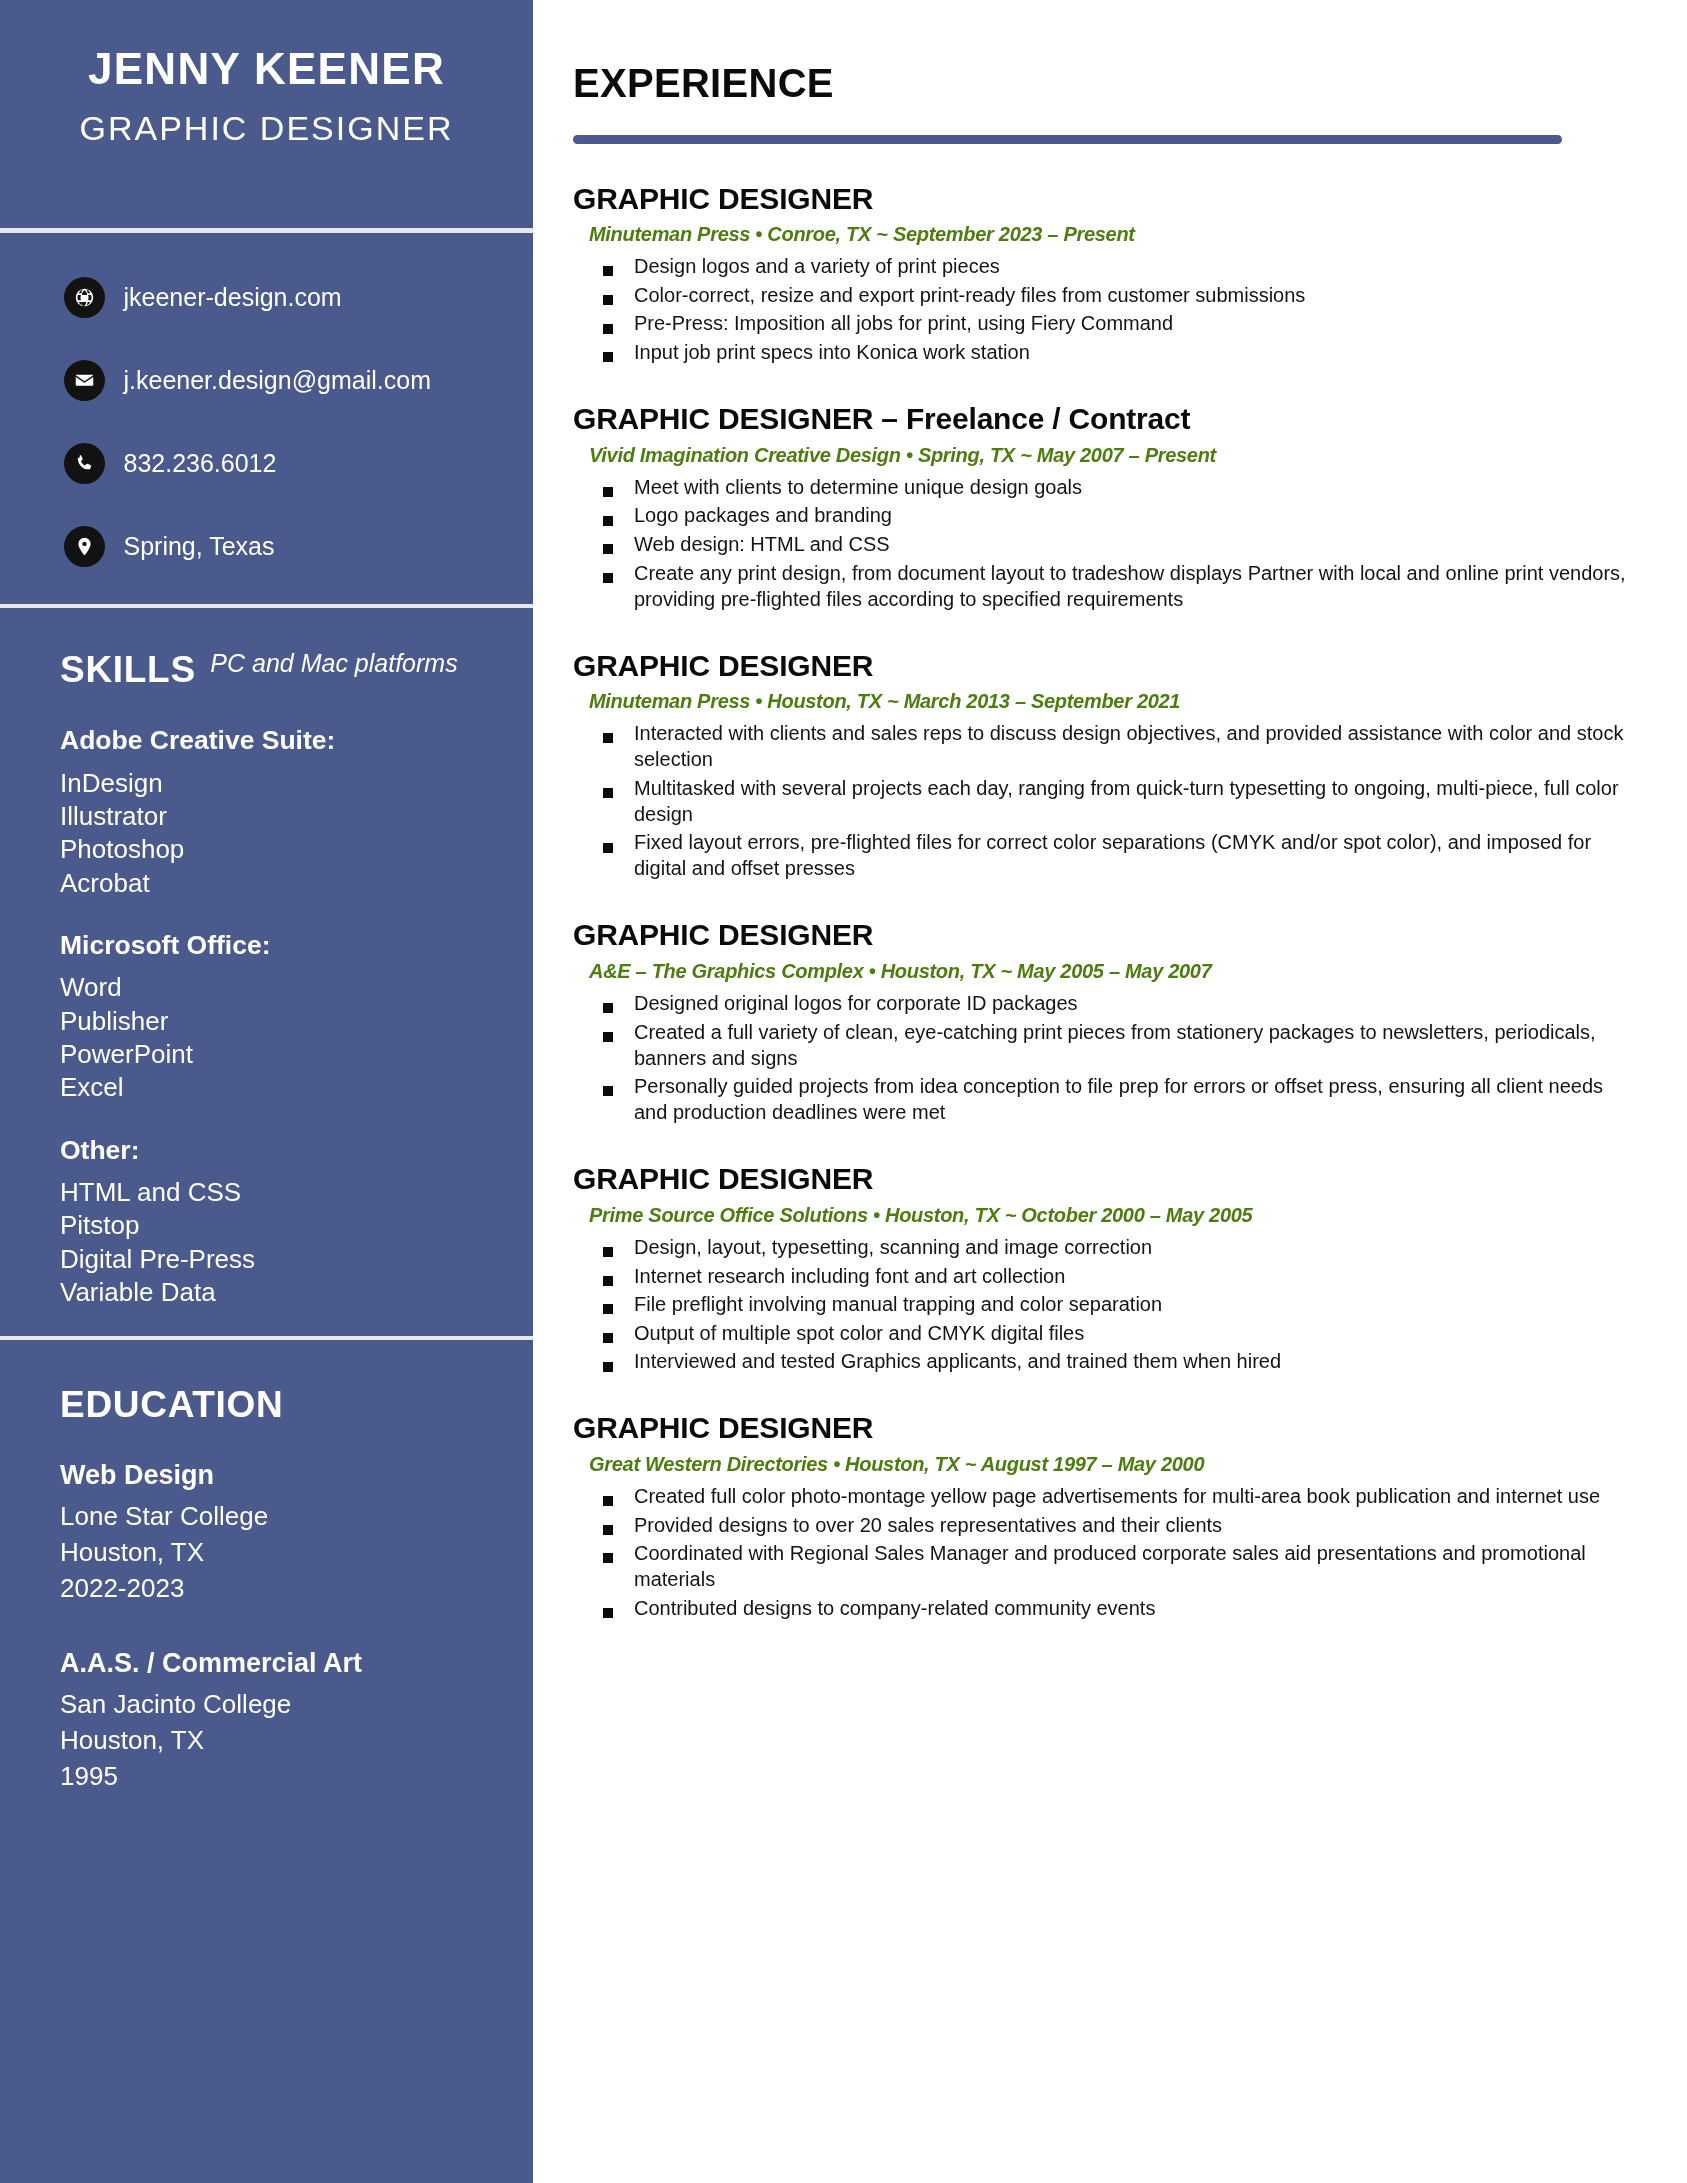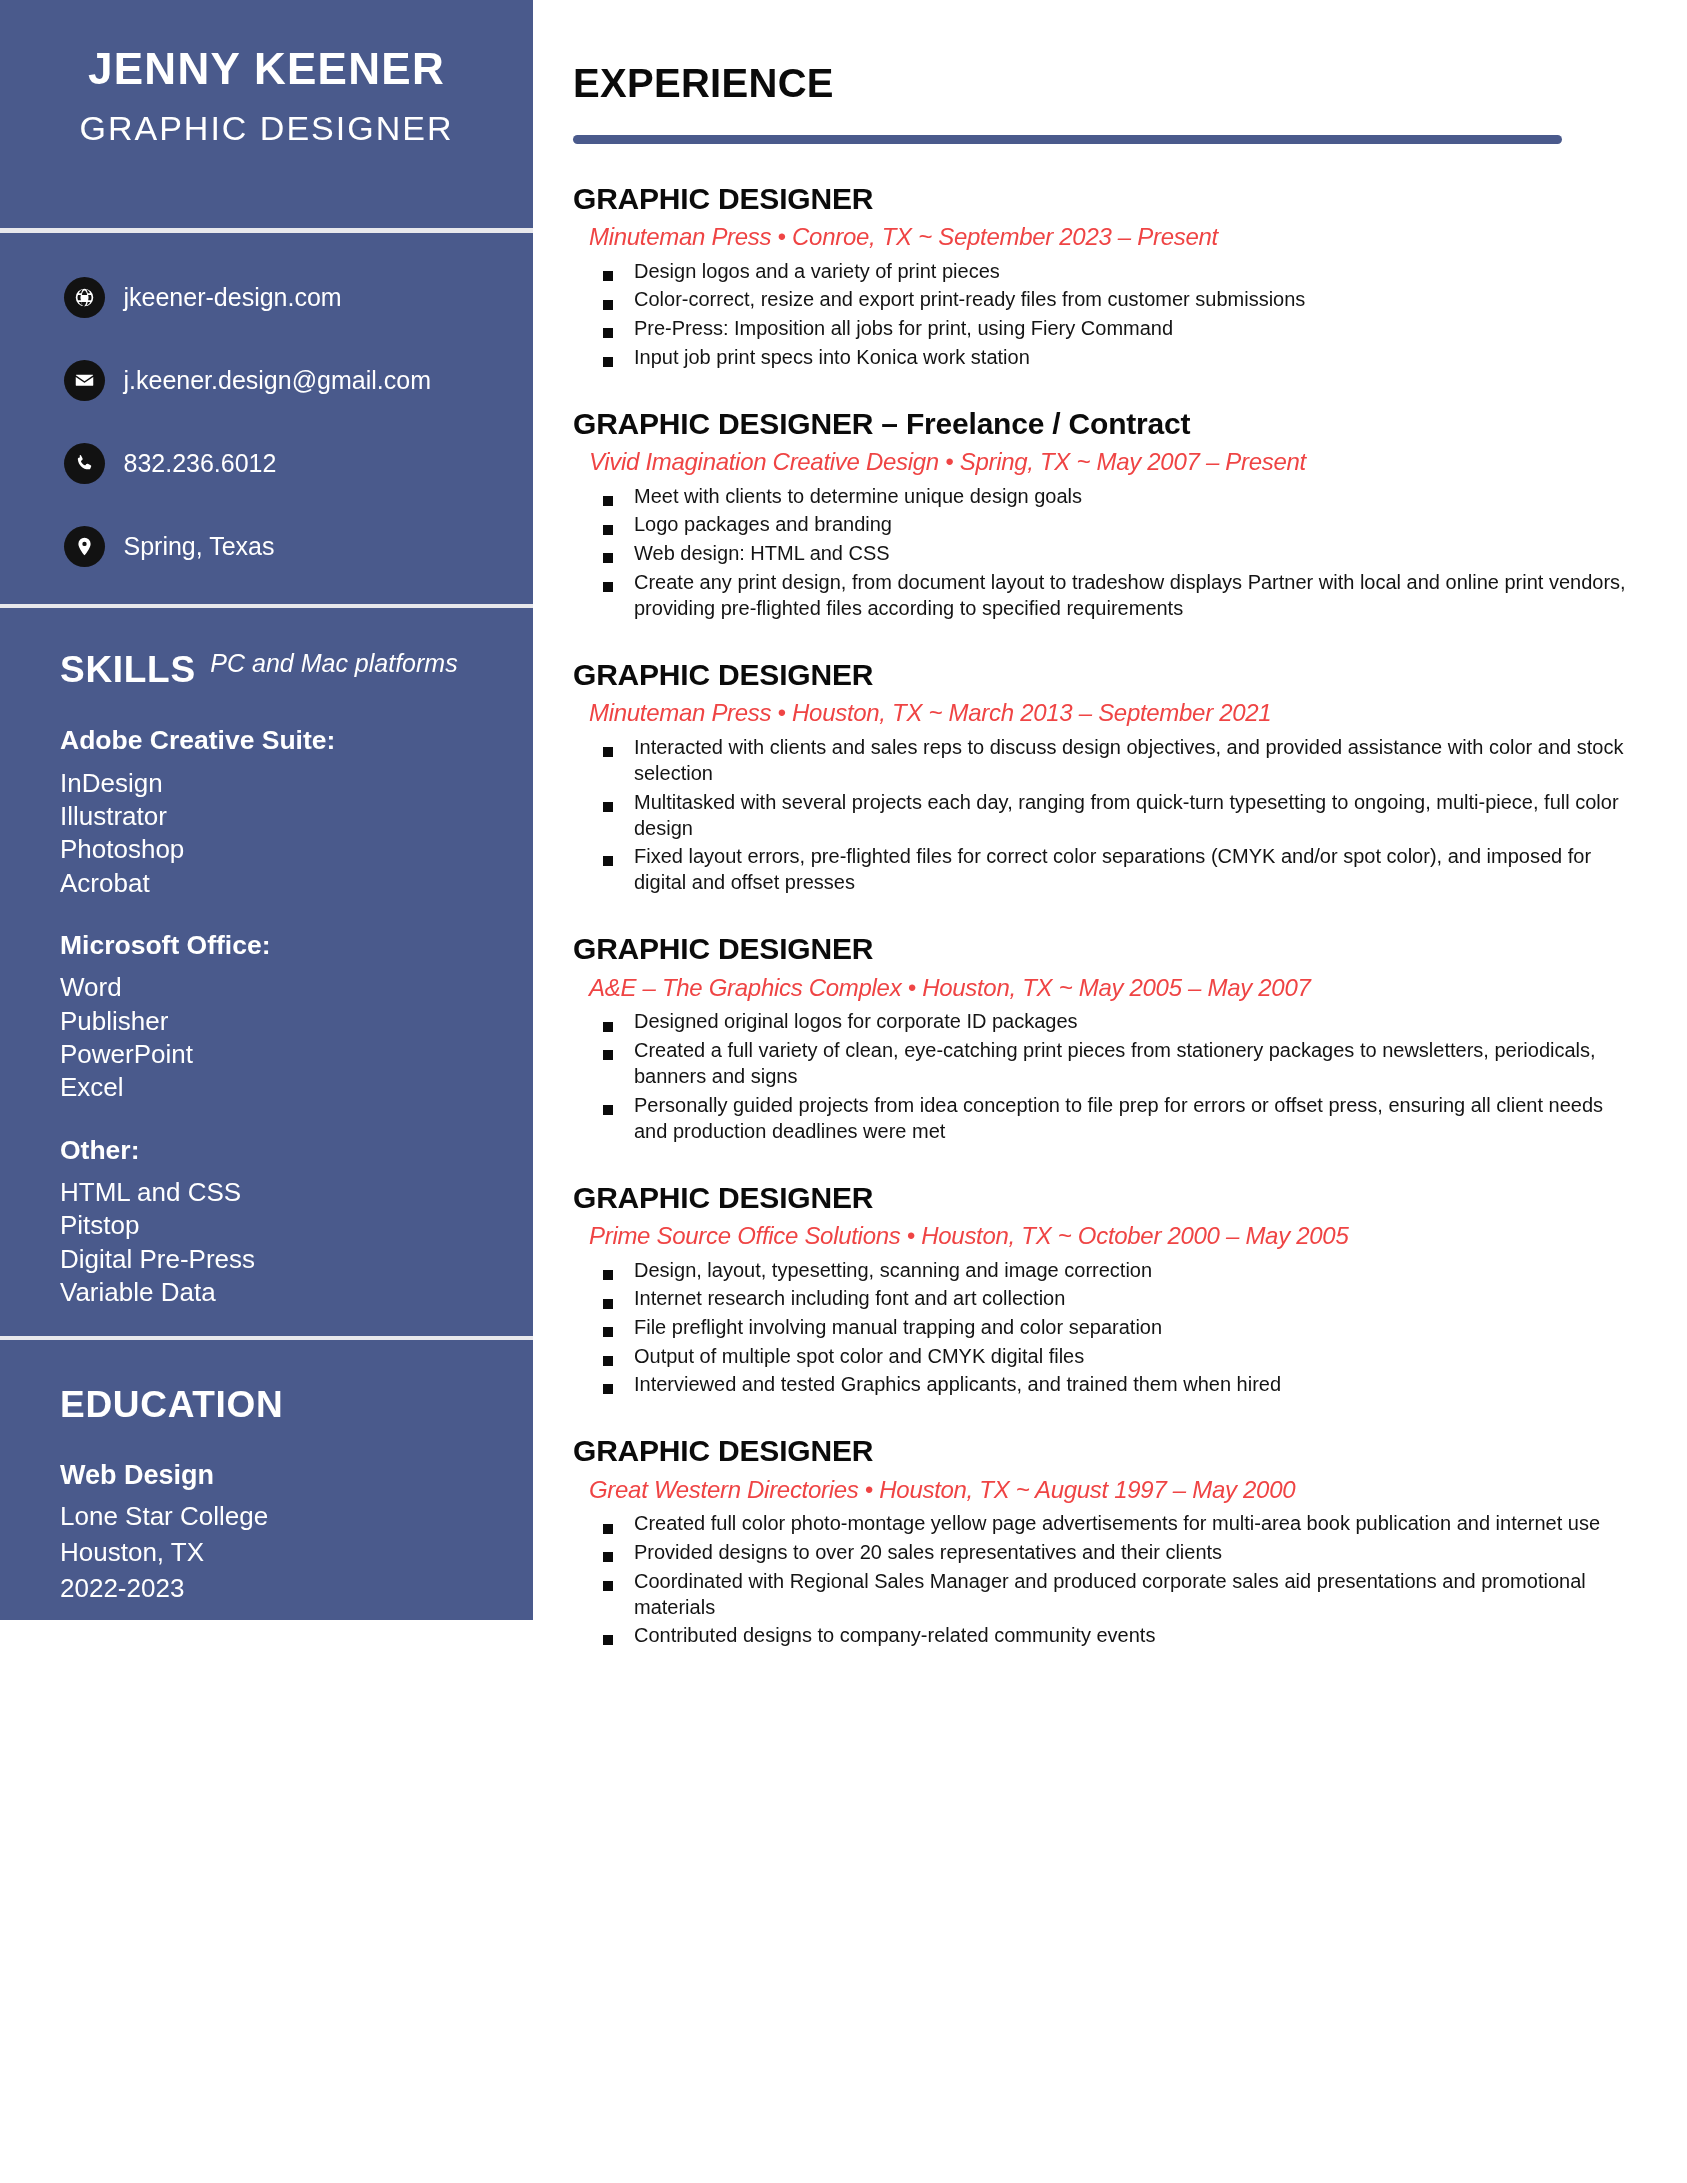--- a/index.html
+++ b/index.html
@@ -17,21 +17,21 @@
     height: 2183px;
     background: #ffffff;
     display: flex;
     overflow: hidden;
   }
 
   
   .sidebar {
     width: 533px;
     min-width: 533px;
-    height: 1620px;
+    height: 2183px;
     background: #4a5a8c;
     position: relative;
     color: #ffffff;
   }
 
   .sb-header {
     padding: 46px 40px 0 40px;
     height: 228px;
   }
 
@@ -178,24 +178,24 @@
   .job-role {
     font-size: 30px;
     font-weight: 700;
     color: #0b0b0b;
     line-height: 1.12;
     margin-bottom: 8px;
     letter-spacing: -0.2px;
   }
 
   .job-meta {
-    font-size: 24px;
-    font-weight: 400;
+    font-size: 20px;
+    font-weight: 700;
     font-style: italic;
-    color: #ef4444;
+    color: #4d7c0f;
     margin-left: 16px;
     margin-bottom: 7.3px;
     line-height: 1.14;
     letter-spacing: -0.3px;
   }
 
   .bullets { list-style: none; }
 
   .bullet {
     position: relative;

